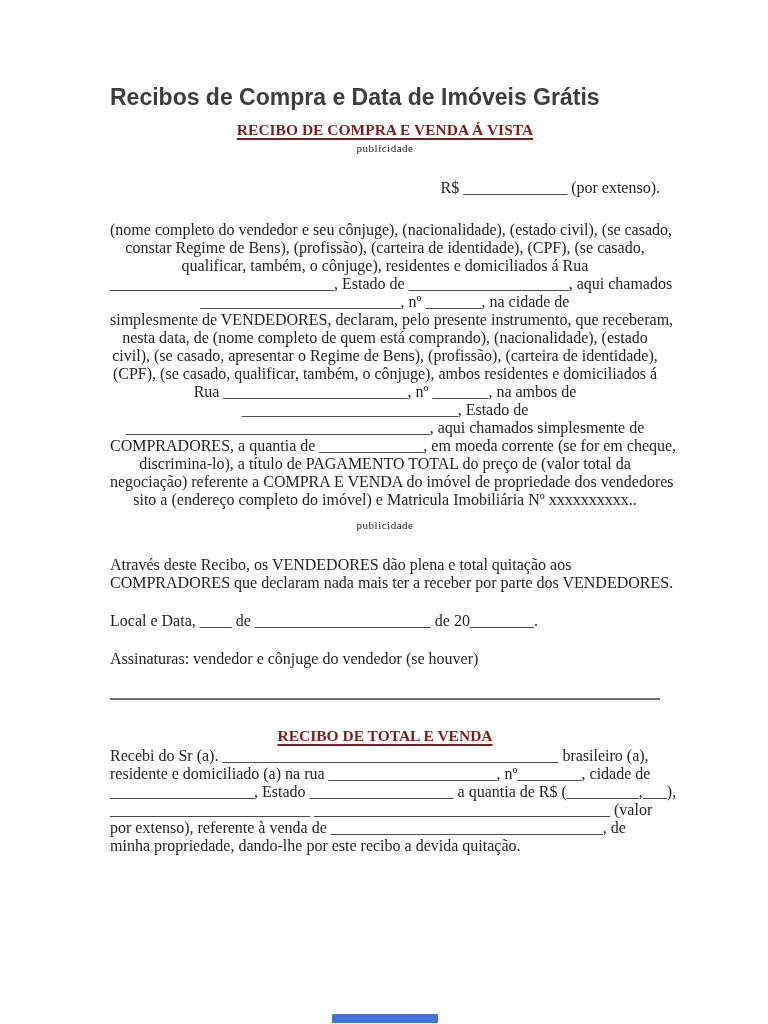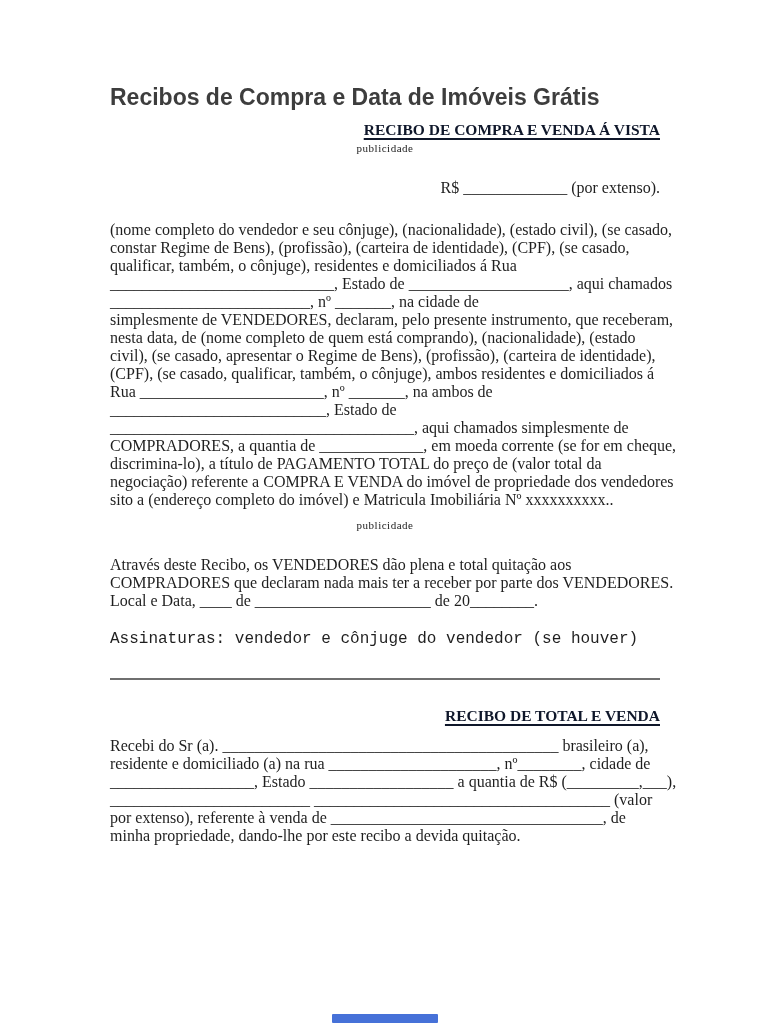--- a/index.html
+++ b/index.html
@@ -14,55 +14,55 @@
   .page { padding: 84px 108px 0 110px; }
   .doc-title {
     font-family: "Liberation Sans", sans-serif;
     font-size: 23px; font-weight: bold;
     color: #3d3d3d;
     margin: 0 0 10px 0;
     line-height: 26px;
     white-space: nowrap;
   }
   .heading {
-    text-align: right;
+    text-align: center;
     font-weight: bold;
     font-size: 15.5px;
     line-height: 19px;
     text-decoration: underline;
     text-decoration-thickness: 2px;
     text-underline-offset: 3px;
-    color: #0f172a;
+    color: #7f1d1d;
   }
   .pub {
     text-align: center;
     font-size: 11px;
     line-height: 13px;
     margin-top: 3px;
     color: #1a1a1a;
     letter-spacing: 0.5px;
   }
   .pub2 { margin-top: 10px; }
   .line, .oneline {
     font-size: 16px;
     line-height: 18px;
     white-space: nowrap;
   }
   .amount { margin-top: 24px; text-align: right; }
-  .para1 { margin-top: 24px; }
+  .para1 { margin-top: 24px; text-align: center; }
   .quit  { margin-top: 24px; }
-  .dateline { }
-  .sigline  { margin-top: 20px; font-family: Liberation Mono, monospace; }
+  .dateline { margin-top: 20px; }
+  .sigline  { margin-top: 20px; }
   .divider {
     border: none;
     border-top: 2px solid #6f6f6f;
     margin: 30px 0 0 0;
   }
   .heading2 { margin-top: 26px; }
-  .para2 { margin-top: 12px; }
+  .para2 { margin-top: 2px; }
   .loader {
     position: absolute;
     left: 332px; top: 1014px;
     width: 106px; height: 9px;
     border-radius: 1px;
   }
 </style>
 </head>
 <body style="background: rgb(255, 255, 255); color: rgb(31, 31, 31);">
 

